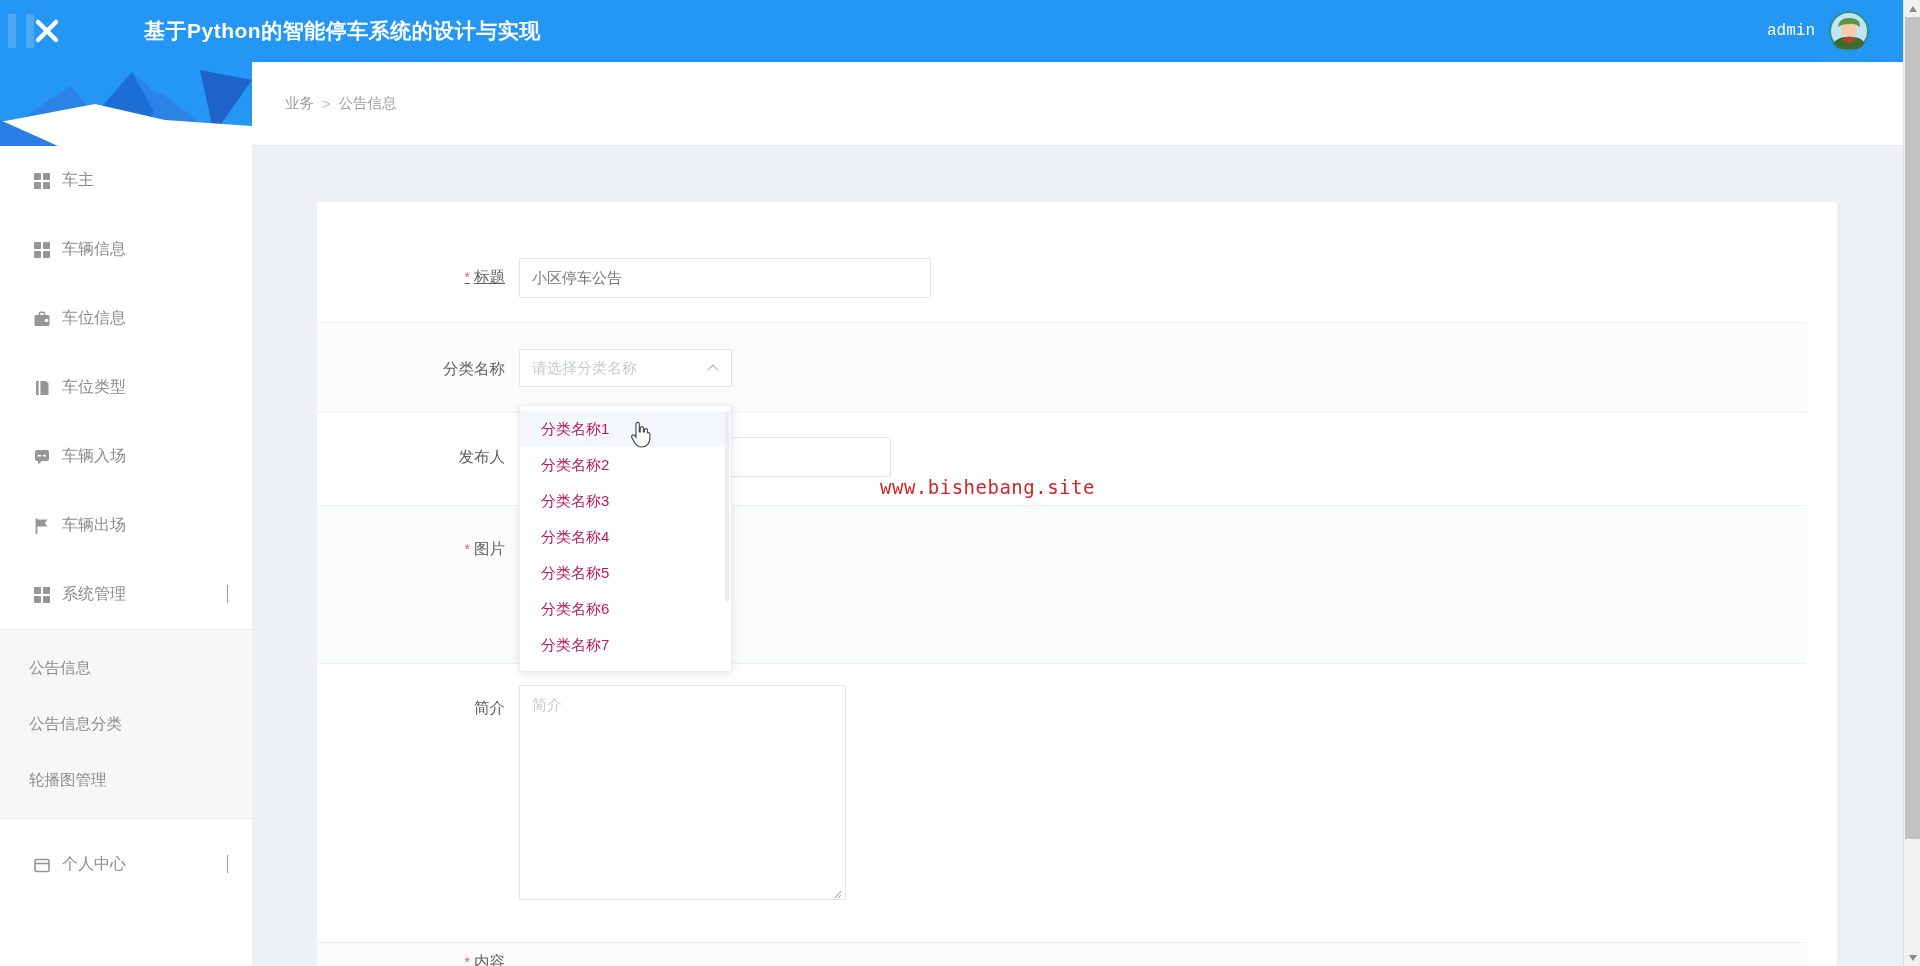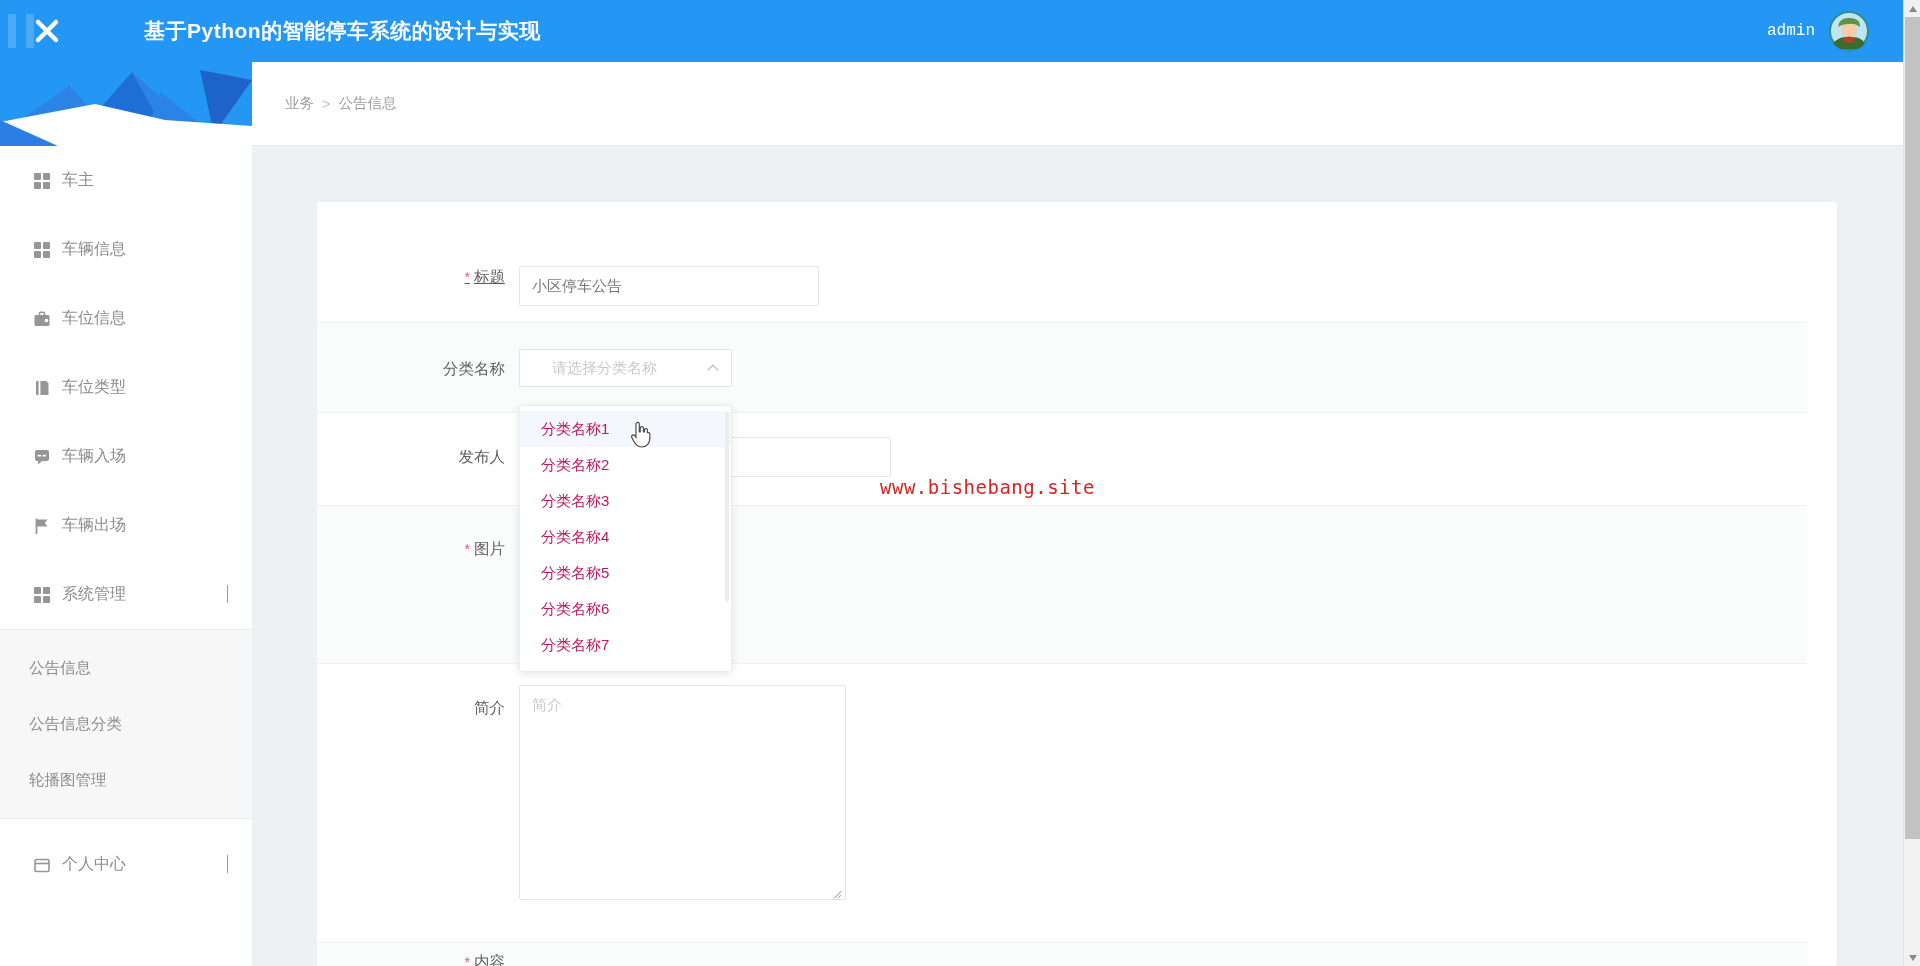--- a/index.html
+++ b/index.html
@@ -46,21 +46,21 @@
   .card { position:absolute; left:317px; top:202px; width:1520px; height:764px; background:#fff; border-radius:2px; z-index:5; }
   .band { position:absolute; left:0; right:30px; background:#fafbfb; }
   .hr { position:absolute; left:0; right:30px; height:1px; background:#f0f1f2; }
 
   .f-label { position:absolute; left:0; width:188px; text-align:right; font-size:15.5px; color:#5f5f5f; }
   .f-label .req { color:#e85d5d; margin-right:4px; font-size:14px; }
   .f-input { position:absolute; left:202px; height:40px; border:1px solid #e5e5e5; border-radius:2px; background:#fff; font-size:15px; color:#777; padding:0 12px; outline:none; font-family:"Liberation Sans","DejaVu Sans",sans-serif; }
   .f-input::placeholder { color:#ccc; }
 
   .select-box { position:absolute; left:202px; top:147px; width:213px; height:38px; border:1px solid #e3e3e3; border-radius:2px; background:#fff; display:flex; align-items:center; padding:0 12px; cursor:pointer; }
-  .select-placeholder { color:#c7cbd0; font-size:15px;margin-left:20px; }
+  .select-placeholder { color:#c7cbd0; font-size:15px; }
   .select-arrow { margin-left:auto; width:8px; height:8px; border-left:1.5px solid #b3b3b3; border-top:1.5px solid #b3b3b3; transform:rotate(45deg) translateY(3px); }
 
   .dropdown { position:absolute; left:202px; top:203px; width:213px; height:267px; background:#fff; border:1px solid #ededed; border-radius:2px; box-shadow:0 2px 10px rgba(0,0,0,.10); overflow:hidden; padding-top:5px; z-index:40; }
   .dd-item { height:36px; line-height:36px; padding-left:21px; font-size:15px; color:#be185d; cursor:pointer; }
   .dd-item.hover { background:#f4f7fb; }
   .dd-thumb { position:absolute; right:2px; top:6px; width:4px; height:190px; background:#ececec; border-radius:2px; }
 
   .textarea { position:absolute; left:202px; top:483px; width:327px; height:215px; border:1px solid #e5e5e5; border-radius:2px; background:#fff; font-size:15px; color:#777; padding:10px 12px; resize:none; outline:none; font-family:"Liberation Sans","DejaVu Sans",sans-serif; }
   .textarea::placeholder { color:#ccc; }
   .resize-handle { position:absolute; left:515px; top:684px; width:12px; height:12px; pointer-events:none; }
@@ -213,21 +213,21 @@
   <div class="band" style="top:740px; height:24px;"></div>
   <div class="hr" style="top:120px;"></div>
   <div class="hr" style="top:210px;"></div>
   <div class="hr" style="top:303px;"></div>
   <div class="hr" style="top:461px;"></div>
   <div class="hr" style="top:740px;"></div>
 
   <div class="f-label" style="top:65px;text-decoration:underline;">
     <span class="req">*</span><span>标题</span>
   </div>
-  <input class="f-input" style="top: 64px; width: 300px;" type="text" value="小区停车公告">
+  <input class="f-input" style="top: 56px; width: 412px;" type="text" value="小区停车公告">
 
   <div class="f-label" style="top:157px;">
     <span>分类名称</span>
   </div>
   <div class="select-box">
     <span class="select-placeholder">请选择分类名称</span>
     <span class="select-arrow"></span>
   </div>
 
   <div class="dropdown">

